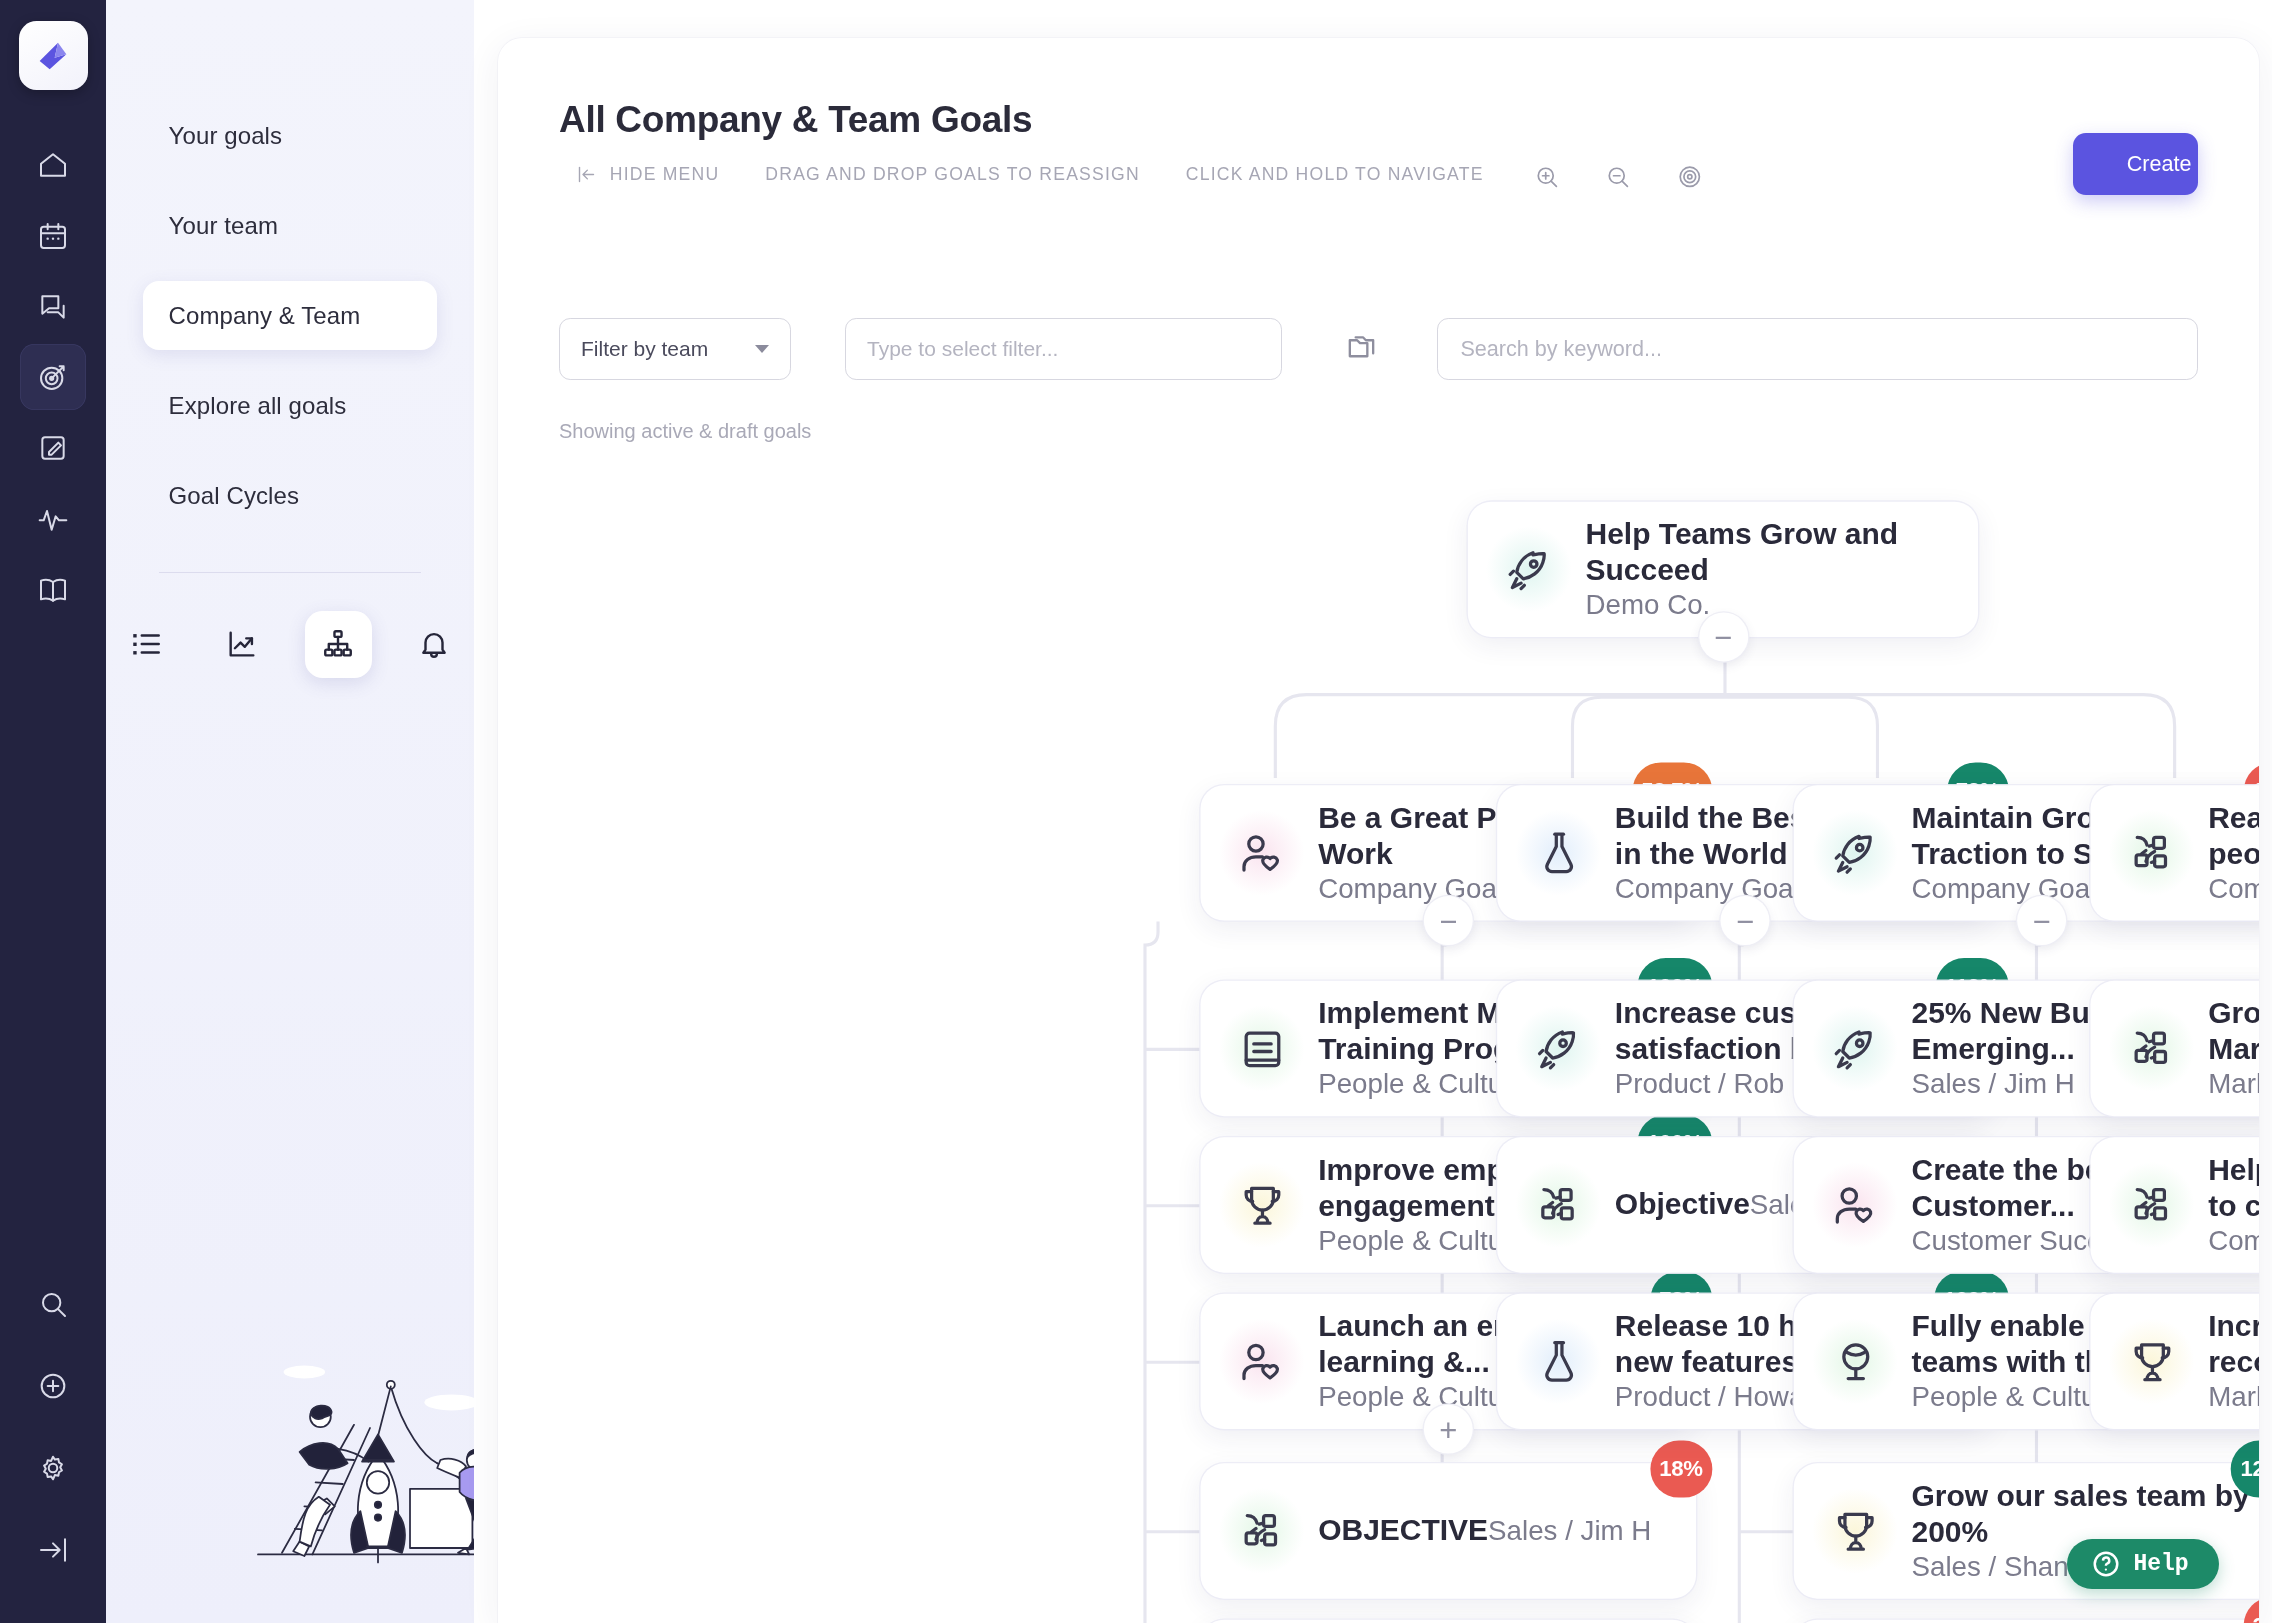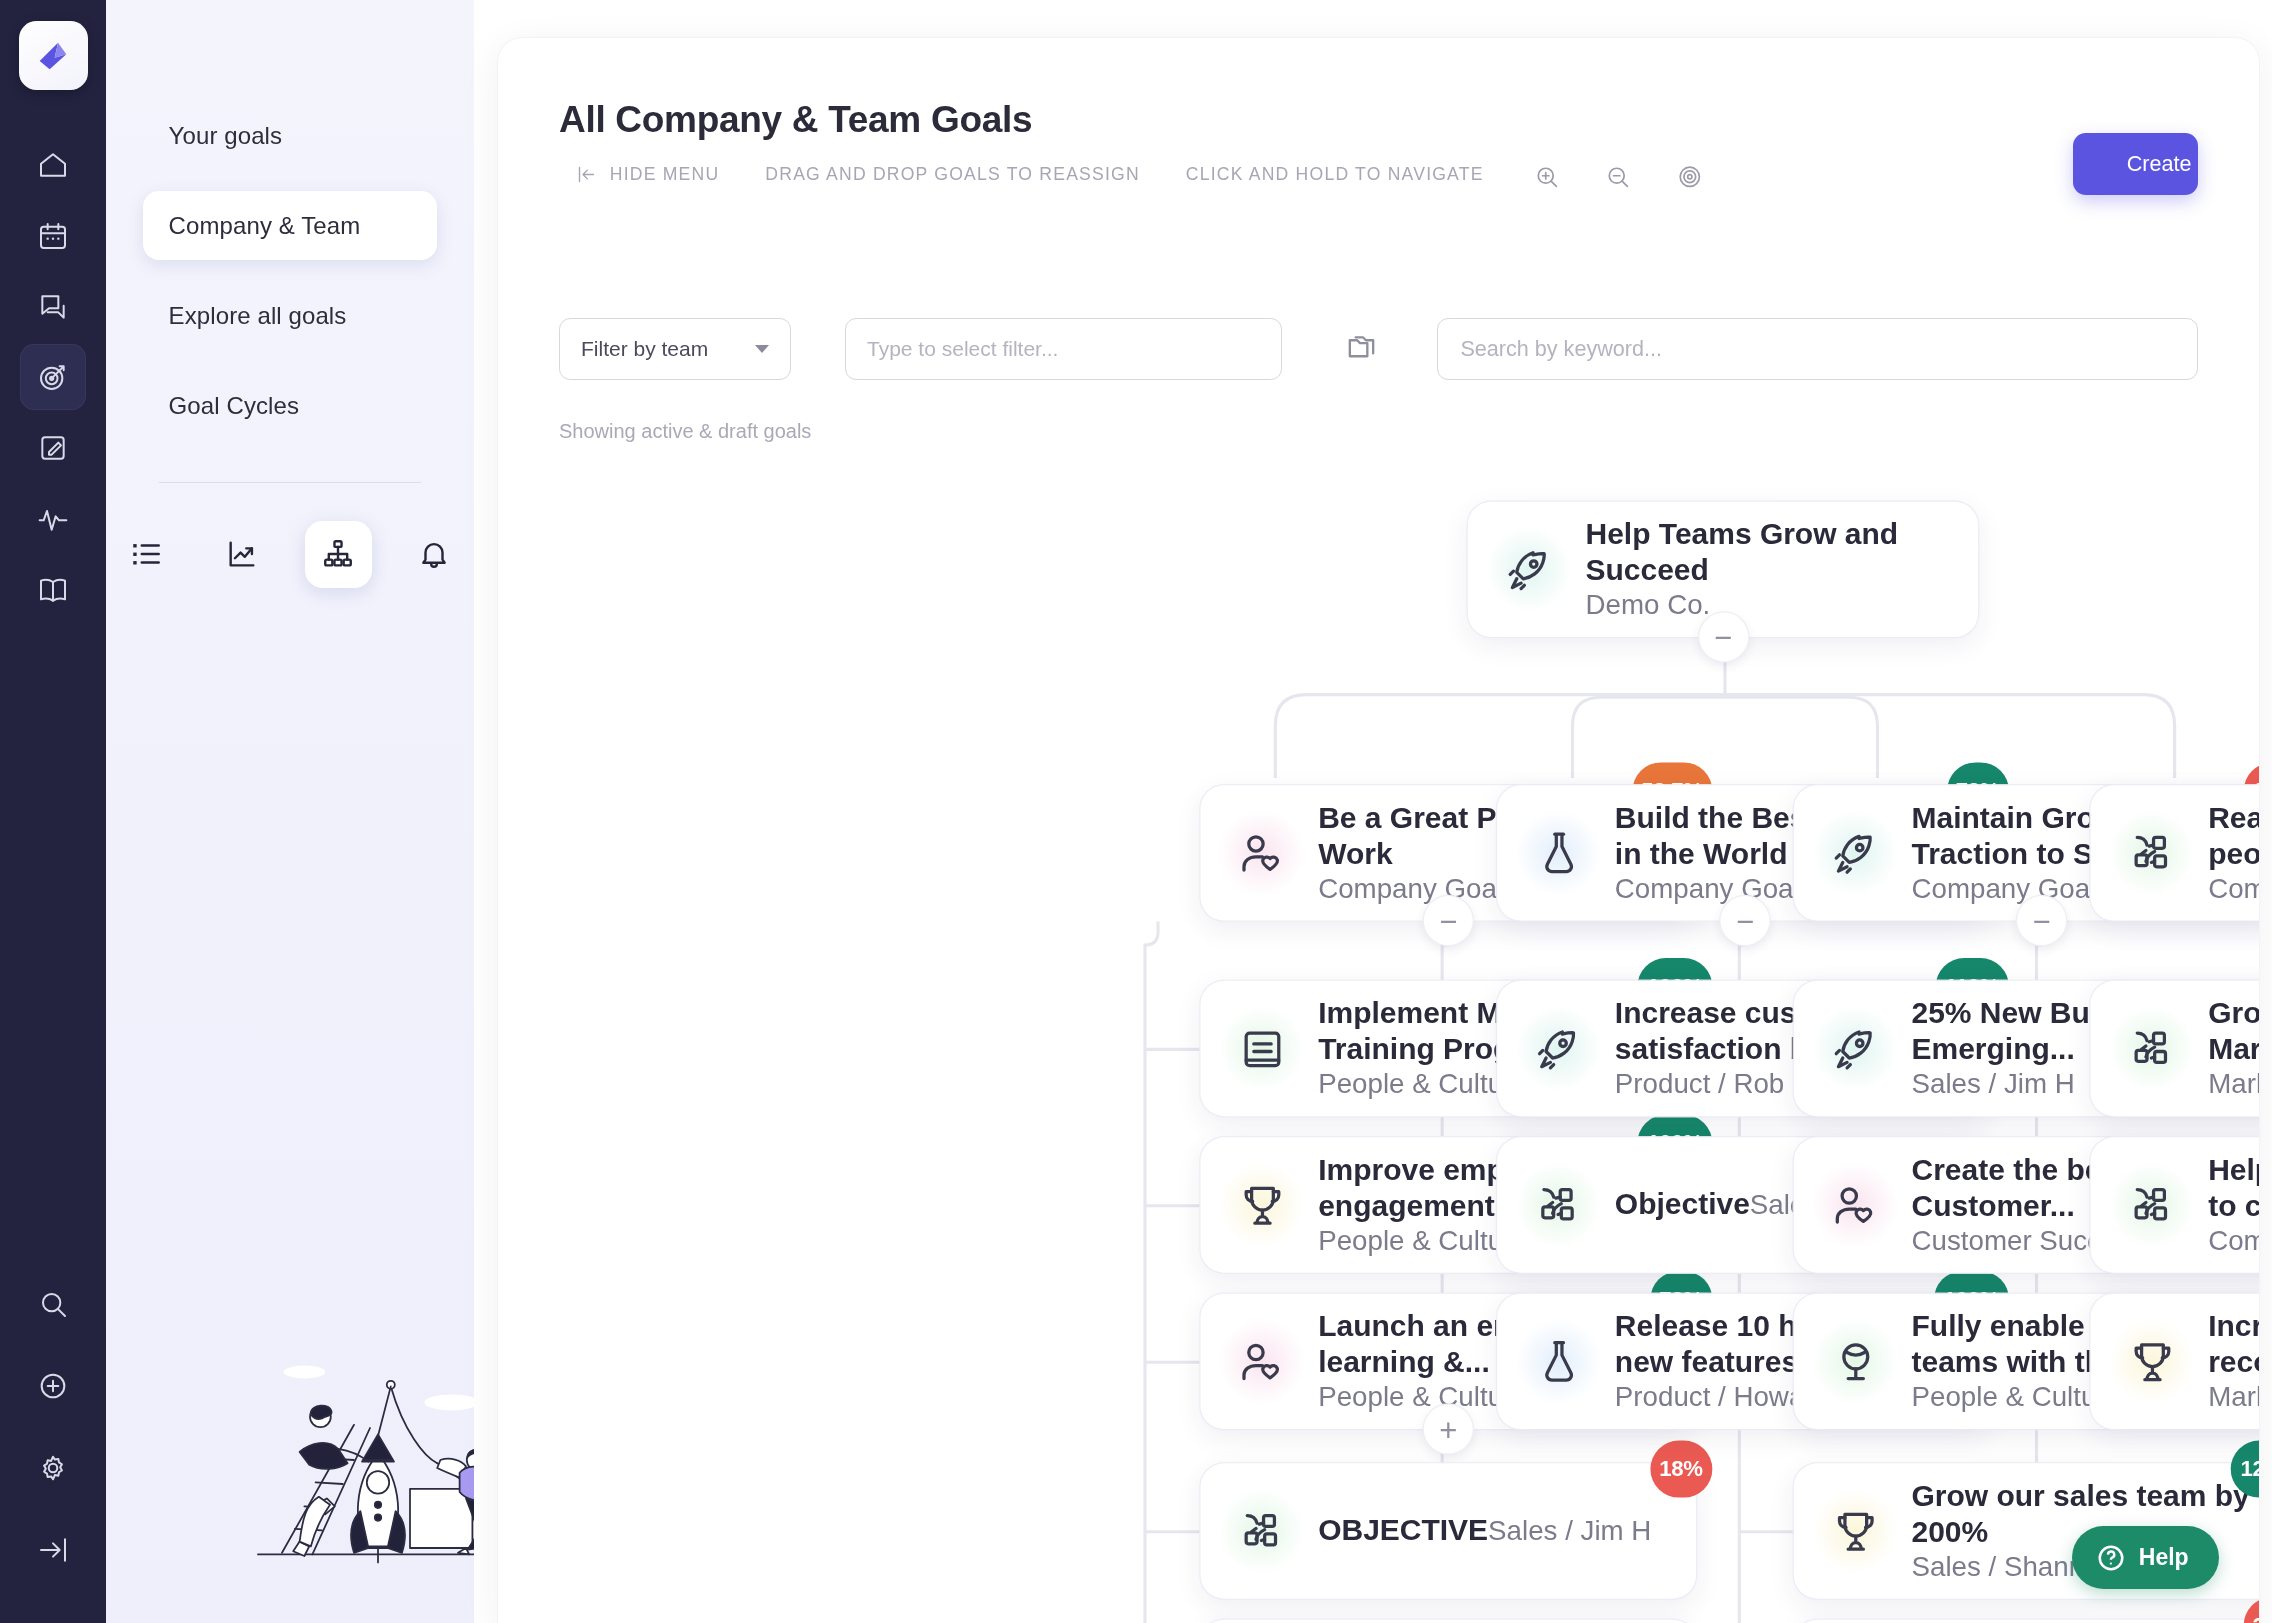--- a/index.html
+++ b/index.html
@@ -172,24 +172,25 @@
     position: absolute; bottom: -15px; left: 50%; transform: translateX(-50%);
     width: 30px; height: 30px; border-radius: 50%;
     background: #fff; box-shadow: 0 0 0 0.8px #eeeef5, 0 2.4px 6.4px rgba(45,45,95,.10);
     display: flex; align-items: center; justify-content: center;
     font-size: 19px; line-height: 1; color: #8f8fa0; cursor: pointer;
   }
 
   
   .help {
     position: absolute; right: 40px; bottom: 34px;
-    height: 63px; padding: 0 30px 0 24px; border-radius: 32px;
+    height: 50px; padding: 0 30px 0 24px; border-radius: 32px;
     background: #1d8a68; color: #fff; display: flex; align-items: center; gap: 12.8px;
     font-size: 23px; font-weight: 700; cursor: pointer;
     box-shadow: 0 4.8px 16px rgba(29,138,104,.30);
+    font-family: Liberation Mono, monospace;
   }
   .help svg { width: 30px; height: 30px; stroke: #fff; stroke-width: 2; fill: none; }
 </style>
 </head>
 <body>
 
 <div class="app">
 
   <div class="rail">
     <div class="logo-tile">
@@ -270,20 +271,23 @@
         <svg viewBox="0 0 24 24">
             <path d="M3 12h14M12 7l5 5-5 5M21 4v16"></path>
           </svg>
       </div>
     </div>
   </div>
 
   <div class="side">
     <div class="nav-item">
       <span>Your goals</span>
+    </div>
+    <div class="nav-item">
+      <span>Your team</span>
     </div>
     <div class="nav-item active">
       <span>Company &amp; Team</span>
     </div>
     <div class="nav-item">
       <span>Explore all goals</span>
     </div>
     <div class="nav-item">
       <span>Goal Cycles</span>
     </div>

